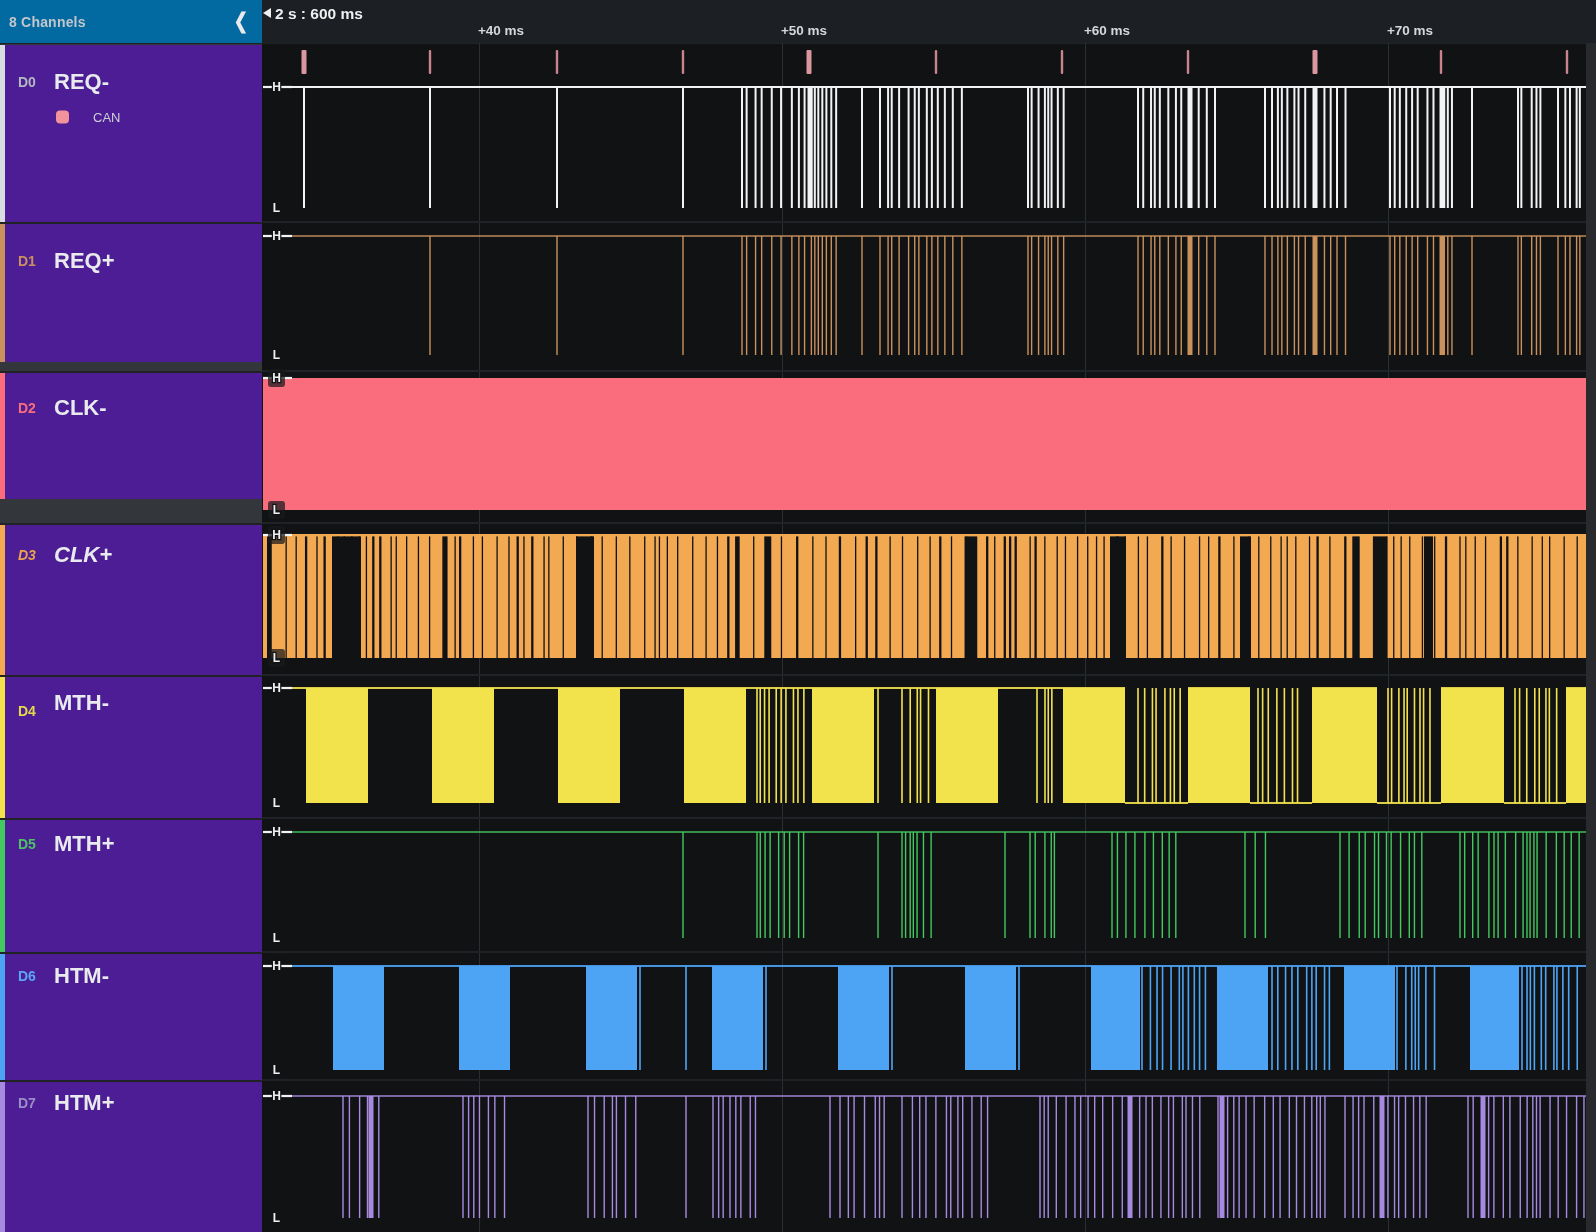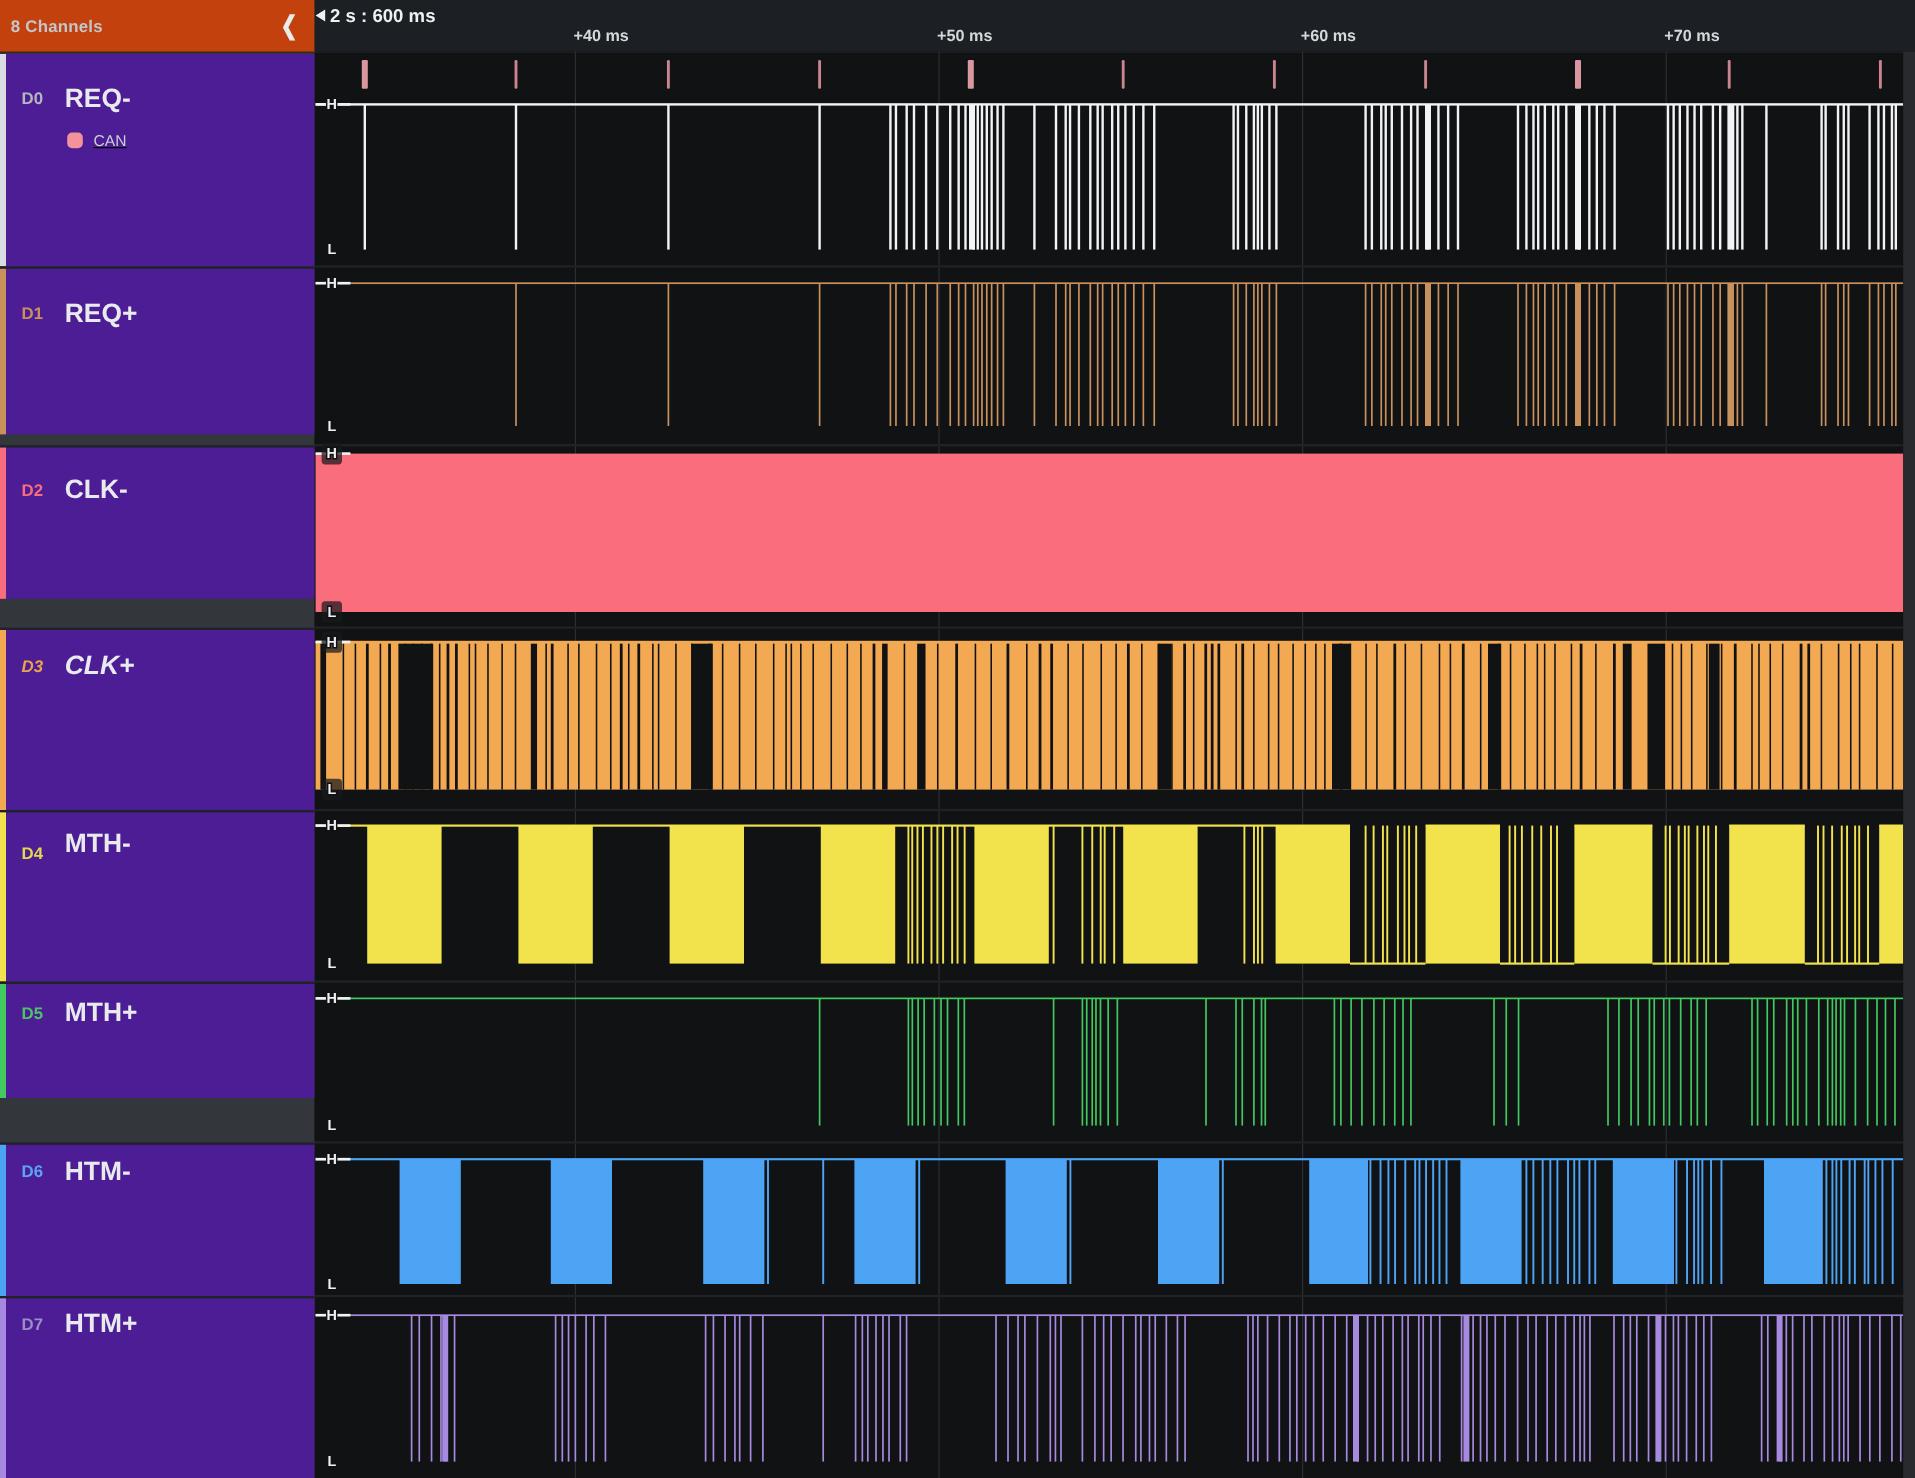--- a/index.html
+++ b/index.html
@@ -1,32 +1,32 @@
 <!DOCTYPE html>
 <html><head>
 <meta charset="utf-8">
 <style>
   html,body{margin:0;padding:0;background:#0f1012;}
   #app{position:relative;width:1596px;height:1232px;overflow:hidden;background:#111214;
        font-family:"Liberation Sans",sans-serif;-webkit-font-smoothing:antialiased;}
   #wave-svg{position:absolute;left:0;top:0;z-index:1;}
   #sidebar{position:absolute;left:0;top:0;width:262px;height:1232px;z-index:2;background:#33373c;}
-  #sidebar-header{position:absolute;left:0;top:0;width:262px;height:44px;background:#c2410c;
+  #sidebar-header{position:absolute;left:0;top:0;width:262px;height:44px;background:#0369a1;
        display:flex;align-items:center;justify-content:space-between;box-sizing:border-box;
        padding:0 14px 0 9px;border-bottom:1px solid #202225;}
   #sidebar-header .hdr-label{font-size:14px;font-weight:600;color:#c3c7cb;letter-spacing:.2px;}
   #sidebar-header .collapse{color:#e8eaec;font-size:17px;font-weight:700;cursor:pointer;
        transform:scaleY(1.25);line-height:1;}
   .srow{position:absolute;left:0;width:262px;box-sizing:border-box;border-top:2px solid #202225;
        background:#4c1d95;}
   .srow:first-child{border-top:none;}
   .stripe{position:absolute;left:0;top:0;width:5px;height:100%;}
   .dnum{position:absolute;left:18px;font-size:14px;font-weight:600;transform:translateY(-50%);}
   .cname{position:absolute;left:54px;font-size:22px;font-weight:700;color:#e8eaed;transform:translateY(-50%);}
-  .achip{position:absolute;left:56px;display:flex;align-items:center;gap:9px;transform:translateY(-50%);cursor:pointer;text-decoration:underline;}
+  .achip{position:absolute;left:56px;display:flex;align-items:center;gap:24px;transform:translateY(-50%);cursor:pointer;}
   .achip .sq{width:13px;height:13px;border-radius:4px;}
   .achip .atxt{font-size:13px;font-weight:500;color:#cdd0d4;}
 </style>
 </head>
 <body>
 
 <div id="app">
   <svg id="wave-svg" width="1596" height="1232">
       <rect x="262" y="0" width="1334" height="1232" fill="#111214"></rect>
       <rect x="262" y="0" width="1334" height="43" fill="#1c1f23"></rect>
@@ -778,21 +778,21 @@
         <div class="srow" style="top: 523px; height: 157px; font-style: italic;">
           <div class="stripe" style="background: rgb(243, 169, 82);"></div>
           <span class="dnum" style="top: 30px; color: rgb(233, 163, 78);">D3</span>
           <span class="cname" style="top: 30px;">CLK+</span>
         </div>
         <div class="srow" style="top: 675px; height: 143px;">
           <div class="stripe" style="background: rgb(242, 227, 76);"></div>
           <span class="dnum" style="top: 34px; color: rgb(229, 216, 74);">D4</span>
           <span class="cname" style="top: 26px;">MTH-</span>
         </div>
-        <div class="srow" style="top: 818px; height: 97px;">
+        <div class="srow" style="top: 818px; height: 134px;">
           <div class="stripe" style="background: rgb(66, 201, 95);"></div>
           <span class="dnum" style="top: 24px; color: rgb(76, 196, 101);">D5</span>
           <span class="cname" style="top: 24px;">MTH+</span>
         </div>
         <div class="srow" style="top: 952px; height: 144px;">
           <div class="stripe" style="background: rgb(77, 164, 245);"></div>
           <span class="dnum" style="top: 22px; color: rgb(91, 166, 242);">D6</span>
           <span class="cname" style="top: 22px;">HTM-</span>
         </div>
         <div class="srow" style="top: 1080px; height: 152px;">

